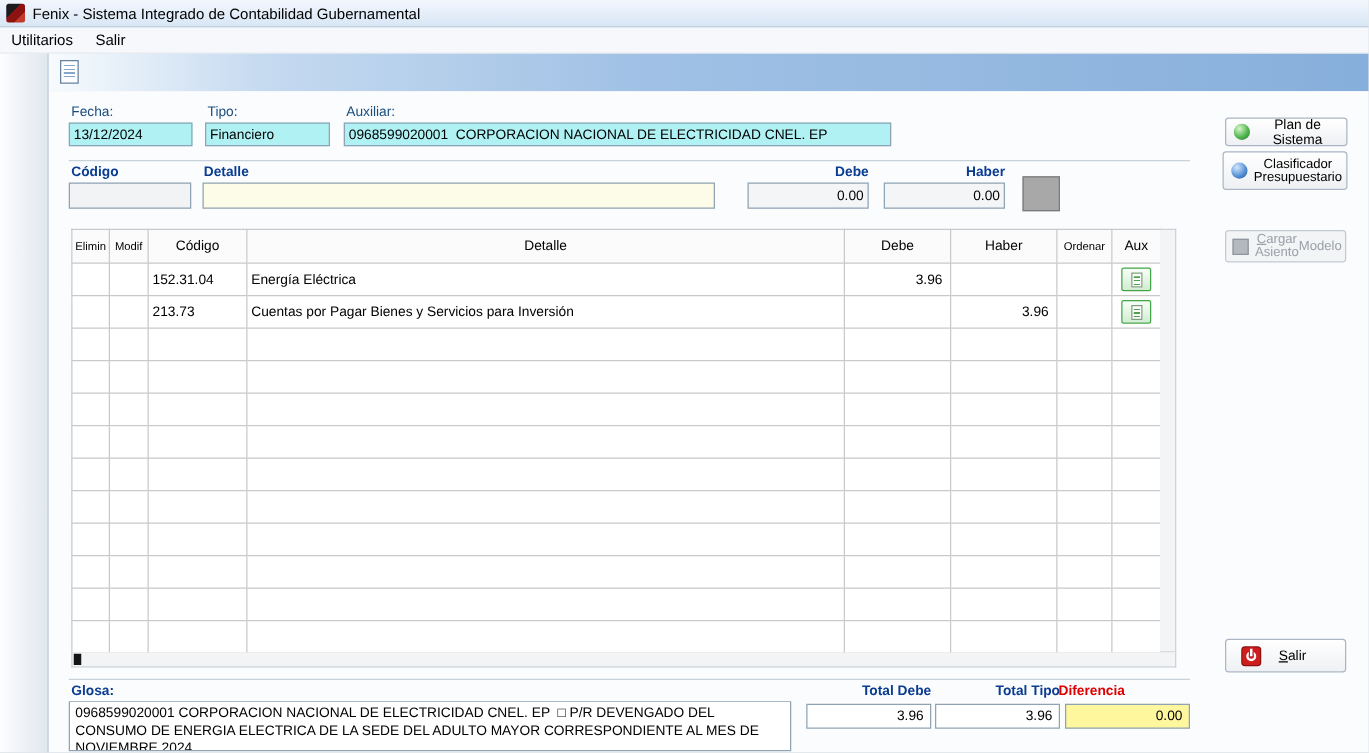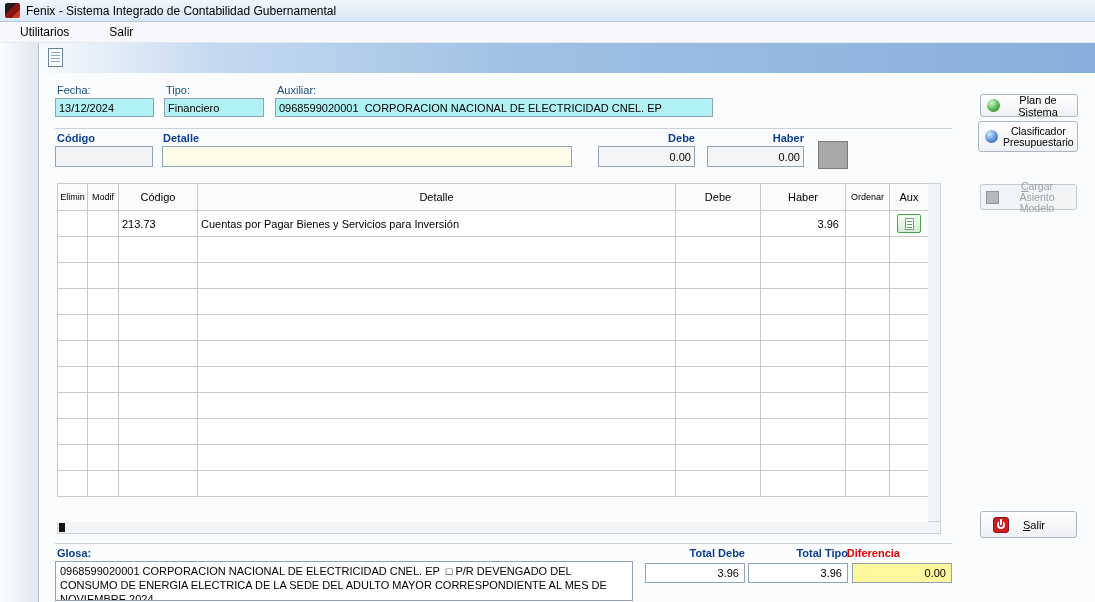--- a/index.html
+++ b/index.html
@@ -26,21 +26,21 @@
     flex:none;
   }
   .title-text { font-size:12px; }
 
   
   .menubar {
     left:0; top:22px; width:1095px; height:21px;
     background:#f6f8fb; display:flex; align-items:center;
     border-bottom:1px solid #e3e8ee;
   }
-  .menu-item { padding:0 20px; line-height:21px; font-size:12px; cursor:default; }
+  .menu-item { padding:0 9px; line-height:21px; font-size:12px; cursor:default; }
 
   
   .left-strip {
     left:0; top:43px; width:39px; height:559px;
     background:linear-gradient(to right,#fcfdfe,#e1e7ef);
     border-right:1px solid #b6c2d0;
   }
   .toolbar {
     left:39px; top:43px; width:1056px; height:30px;
     background:linear-gradient(to right,#f7fbfe,#c6daf0 16%,#a0c1e5 45%,#87afdb 100%);
@@ -131,21 +131,21 @@
 
   .sphere { width:13px; height:13px; border-radius:50%; flex:none; }
   .sphere.green { background:radial-gradient(circle at 35% 30%,#d8f8c8,#53b553 55%,#1e7a1e); }
   .sphere.blue  { background:radial-gradient(circle at 35% 30%,#d5e8fc,#5a93d8 55%,#1d4f8e); }
 
   .cargar-btn {
     left:980px; top:184px; width:97px; height:26px; padding-left:5px; gap:5px;
     color:#9aa1a8; background:#f3f4f6; border:1px solid #c3cad1;
   }
   .gray-box-icon { width:13px; height:13px; background:#b4b9be; border:1px solid #8f969d; flex:none; }
-  .cargar-lines  { display:flex; flex-direction:column; line-height:11px; font-size:10.5px; align-items:center; flex:1; }
+  .cargar-lines  { display:flex; flex-direction:row; line-height:11px; font-size:10.5px; align-items:center; flex:1; }
 
   .salir-btn { left:980px; top:511px; width:97px; height:27px; padding-left:12px; gap:14px; }
   .power-icon {
     width:16px; height:16px; background:#cf1d1d; border:1px solid #8e1010;
     border-radius:3px; position:relative; flex:none;
   }
   .power-icon::before {
     content:""; position:absolute; inset:3px; border:2px solid #fff; border-radius:50%;
   }
   .power-icon::after {
@@ -248,20 +248,34 @@
         <th>Debe</th>
         <th>Haber</th>
         <th class="th-small">Ordenar</th>
         <th>Aux</th>
       </tr>
     </thead>
     <tbody>
       <tr>
         <td></td>
         <td></td>
+        <td class="cell-codigo">152.31.04</td>
+        <td class="cell-detalle">Energía Eléctrica</td>
+        <td class="cell-num">3.96</td>
+        <td class="cell-num"></td>
+        <td></td>
+        <td class="cell-aux">
+          <button class="aux-btn">
+            <span class="mini-page"></span>
+          </button>
+        </td>
+      </tr>
+      <tr>
+        <td></td>
+        <td></td>
         <td class="cell-codigo">213.73</td>
         <td class="cell-detalle">Cuentas por Pagar Bienes y Servicios para Inversión</td>
         <td class="cell-num"></td>
         <td class="cell-num">3.96</td>
         <td></td>
         <td class="cell-aux">
           <button class="aux-btn">
             <span class="mini-page"></span>
           </button>
         </td>

